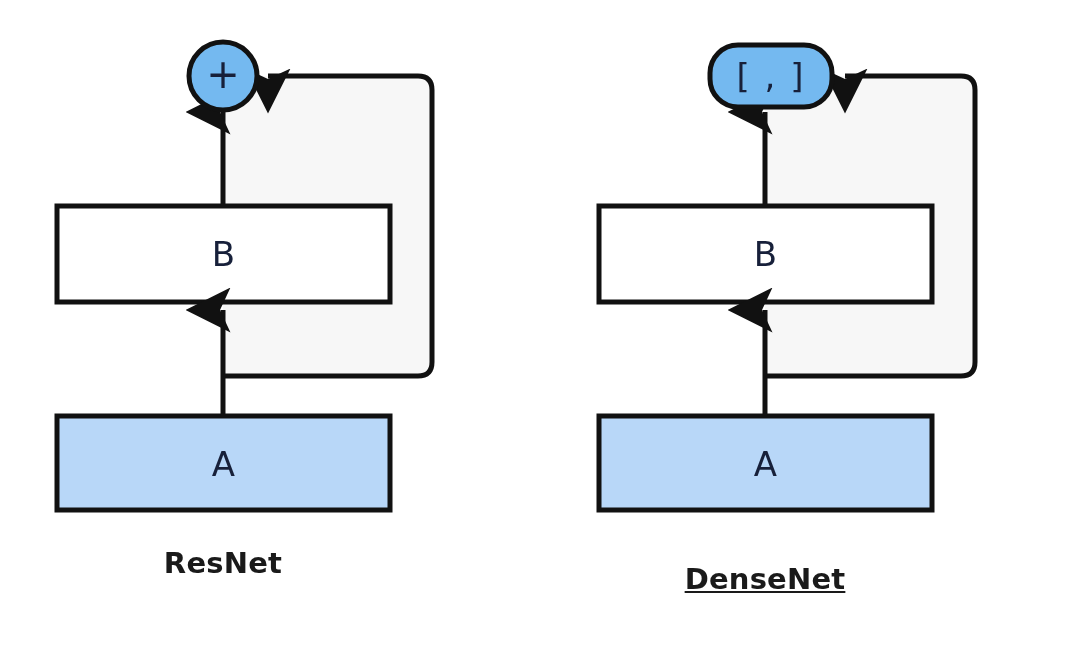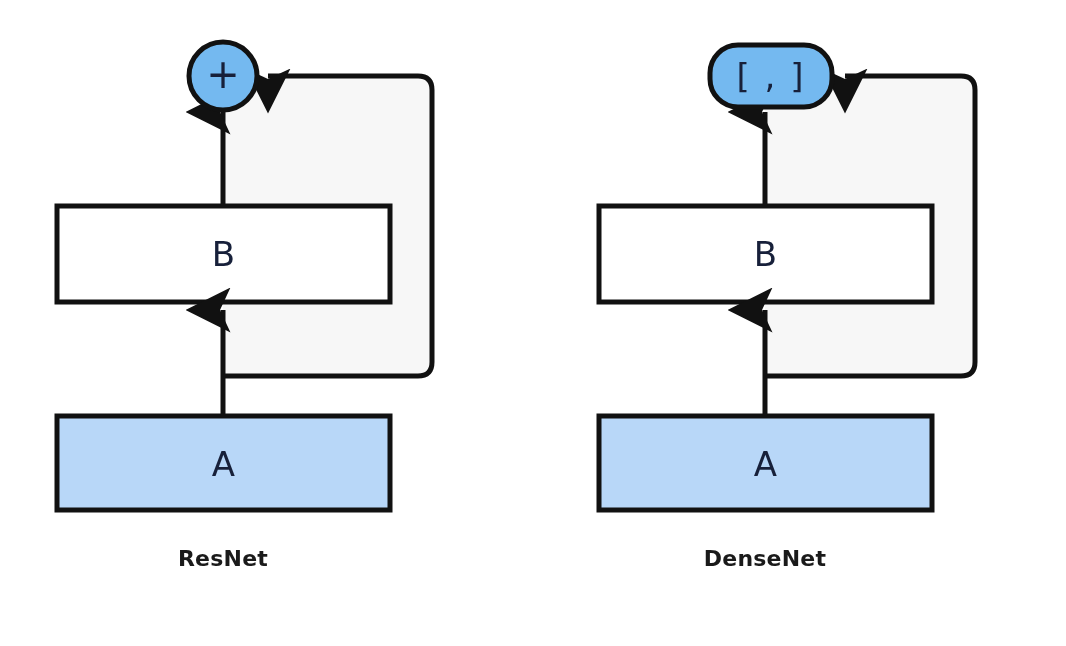--- a/index.html
+++ b/index.html
@@ -18,34 +18,35 @@
     position: absolute;
     left: 0;
     top: 0;
     width: 1066px;
     height: 646px;
   }
   .diagram-label {
     position: absolute;
     text-align: center;
     font-weight: bold;
-    font-size: 22px;
+    font-size: 29px;
     color: #1a1a1a;
     letter-spacing: 0.2px;
     white-space: nowrap;
   }
   #label-resnet {
     left: 53px;
     top: 546px;
     width: 340px;
   }
   #label-densenet {
     left: 595px;
-    top: 546px;
+    top: 562px;
     width: 340px;
+    text-decoration: underline;
   }
   .node-text {
     font-size: 34px;
     fill: #17203a;
     font-family: "DejaVu Sans", "Liberation Sans", sans-serif;
   }
   .merge-text {
     font-size: 30px;
     fill: #17203a;
     font-family: "DejaVu Sans", "Liberation Sans", sans-serif;

